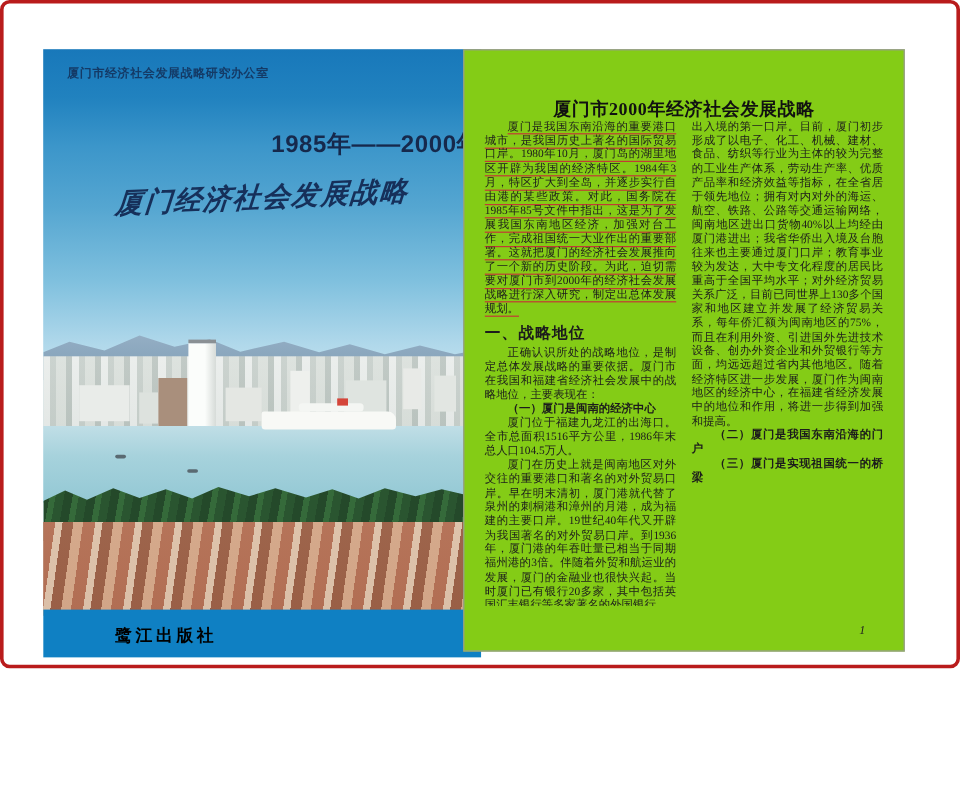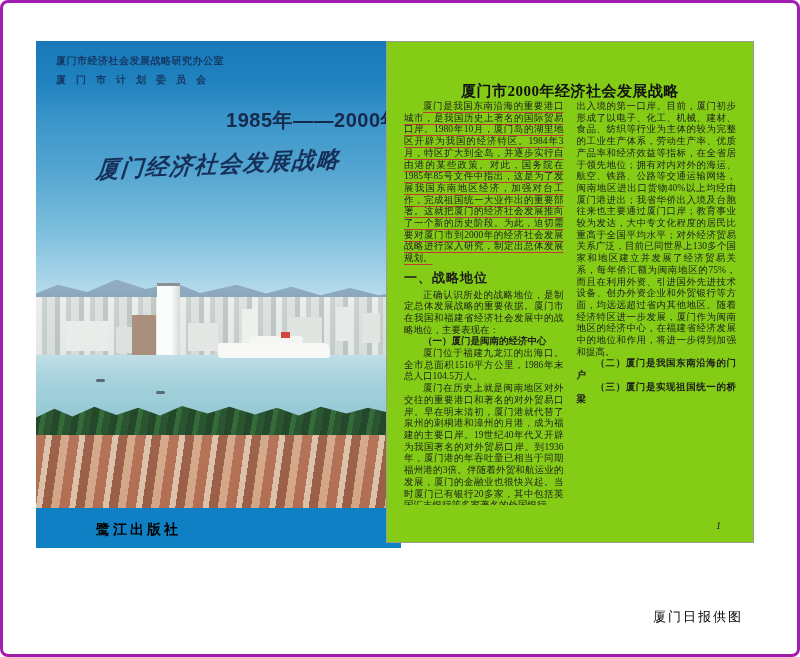--- a/index.html
+++ b/index.html
@@ -1,22 +1,22 @@
 <!DOCTYPE html>
 <html><head>
 <meta charset="utf-8">
 <style>
   * { margin:0; padding:0; box-sizing:border-box; }
   html,body { background:#ffffff; }
   body { font-family:"Liberation Sans", sans-serif; }
 
   .canvas {
-    position:relative; width:800px; height:657px;
+    position:relative; width:800px; height:557px;
     background:#ffffff;
-    border:3px solid #a21caf; border-radius:8px;
+    border:3px solid #b91c1c; border-radius:8px;
     overflow:hidden;
   }
 
   
   .cover {
     position:absolute; left:33px; top:38px; width:365px; height:507px;
     background:linear-gradient(180deg,#1878ba 0%,#2182bf 8%,#3c96ca 16%,
       #55a6d1 26%,#7fc0de 38%,#aed7ea 48%,#cde8f2 56%,#d9edf4 100%);
     overflow:hidden;
   }
@@ -147,21 +147,20 @@
   }
 </style>
 </head>
 <body>
 
 <div class="canvas">
 
   <div class="cover">
     <div class="cover-office">
       <div class="l1">厦门市经济社会发展战略研究办公室</div>
-      <div class="l2">厦门市计划委员会</div>
     </div>
     <div class="cover-period">1985年——2000年</div>
     <div class="cover-title">厦门经济社会发展战略</div>
 
     <div class="photo">
       <div class="mountains"></div>
       <div class="city">
         <div class="bld b1"></div>
         <div class="bld b2"></div>
         <div class="bld b3"></div>

